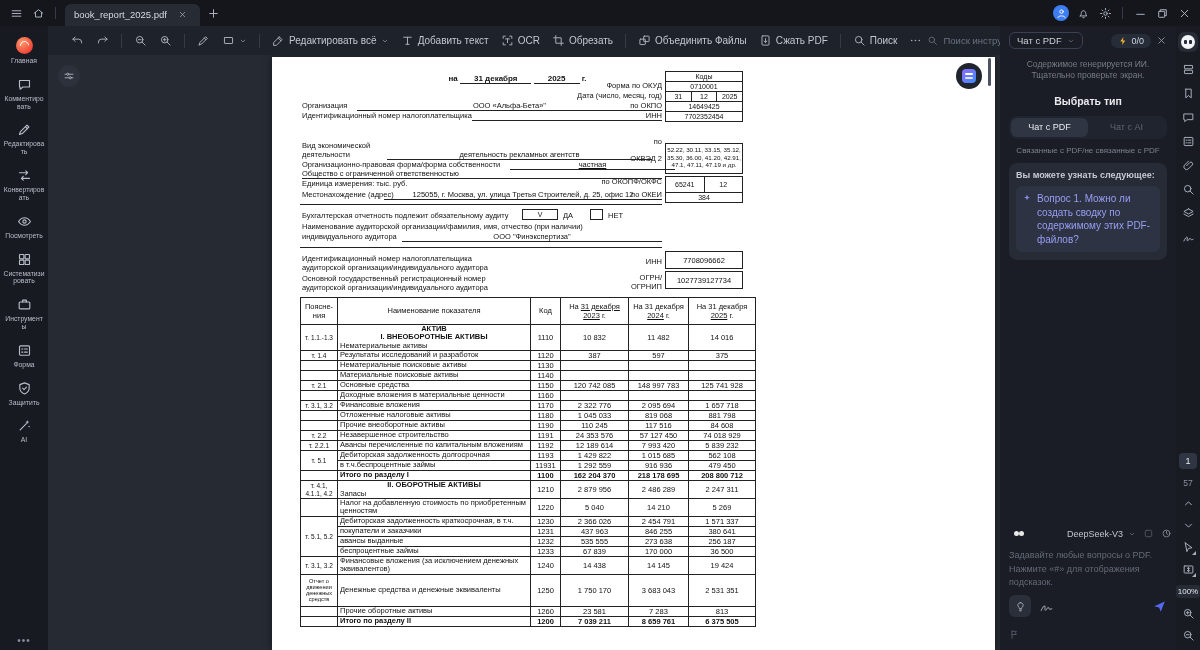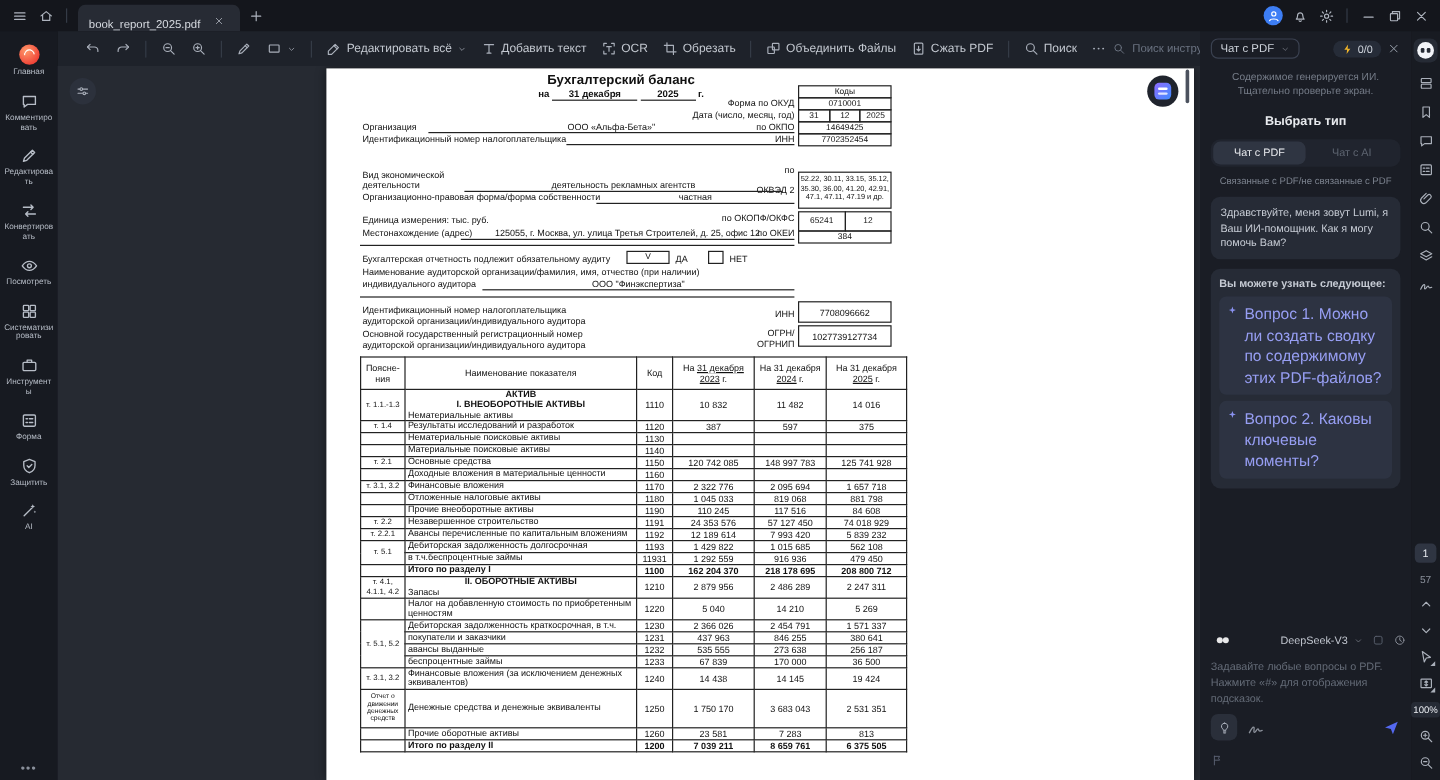--- a/index.html
+++ b/index.html
@@ -7,21 +7,21 @@
     font-family:"Liberation Sans", sans-serif; }
   .app { position:relative; width:1200px; height:650px; }
 
   
   .titlebar { position:absolute; left:0; top:0; width:1200px; height:26px;
     background:#14161c; display:flex; align-items:center; padding:0 8px; gap:6px; }
   .tb-ic { width:16px; height:16px; color:#aeb4be; display:flex; align-items:center; justify-content:center; flex:0 0 auto; }
   .tb-ic svg { width:13px; height:13px; }
   .tsep { width:1px; height:12px; background:#343b46; margin:0 3px; }
   .tab { height:22px; margin-top:3px; background:#272b34; border-radius:6px 6px 0 0;
-    display:flex; align-items:flex-end; gap:8px; padding:0 9px; min-width:128px; }
+    display:flex; align-items:center; gap:8px; padding:0 9px; min-width:128px; }
   .tab-title { font-size:9.5px; color:#d6dae0; white-space:nowrap; }
   .tab .tb-ic svg { width:9px; height:9px; }
   .titlebar-spacer { flex:1; }
   .avatar { width:16px; height:16px; border-radius:50%; background:#3d7ef5; color:#fff;
     display:flex; align-items:center; justify-content:center; }
   .avatar svg { width:11px; height:11px; }
 
   
   .toolbar { position:absolute; left:48px; top:26px; width:952px; height:29px;
     background:#1e222a; display:flex; align-items:center; padding:0 4px 0 18px; }
@@ -130,21 +130,21 @@
     border-radius:6px; line-height:1.25; }
   .tt-half.active { background:#2f3542; color:#e8eaee; }
   .toggle-sub { font-size:8px; color:#7b828e; text-align:center; margin-top:7px; }
   .bubble { background:#262b36; border-radius:8px; padding:7px 8px; font-size:9px;
     color:#c6cbd4; line-height:1.4; margin-top:9px; }
   .sugg-box { background:#262b36; border-radius:8px; padding:7px 7px 8px; margin-top:8px; }
   .sugg-title { font-size:9px; color:#c6cbd4; font-weight:bold; margin-bottom:6px; }
   .sugg { display:flex; gap:5px; background:#2d3342; border-radius:6px; padding:6px 6px;
     margin-top:5px; align-items:flex-start; }
   .sugg .ic { color:#8a92f0; margin-top:1px; }
-  .sugg-t { font-size:13px; color:#979ef3; line-height:1.35; }
+  .sugg-t { font-size:10px; color:#979ef3; line-height:1.35; }
   .chat-spacer { flex:1; }
   .model-row { display:flex; align-items:center; gap:5px; }
   .appic { width:15px; height:15px; border-radius:4px; position:relative; }
   .appic.a1 { background:linear-gradient(135deg,#4b8df5,#2f5fe0); }
   .appic.a2 { background:linear-gradient(135deg,#8a63f5,#4f46e5); }
   .appic::after { content:""; position:absolute; left:5px; top:5px; width:5px; height:5px;
     border-radius:50%; background:#fff; opacity:.9; }
   .model-name { font-size:9px; color:#c0c5ce; white-space:nowrap;margin-left:48px; }
   .model-row .mic { color:#8a8f99; margin-left:2px; }
   .model-row .mic.dim { color:#565d69; }
@@ -521,21 +521,20 @@
         <span class="ic">
           <svg viewBox="0 0 24 24" fill="none" stroke="currentColor" stroke-width="1.8" stroke-linecap="round" stroke-linejoin="round">
             <path d="M4 8.5h16M4 15.5h16"></path>
             <circle cx="9.5" cy="8.5" r="2.2" fill="#2c313c"></circle>
             <circle cx="14.5" cy="15.5" r="2.2" fill="#2c313c"></circle>
           </svg>
         </span>
       </button>
 
     <div class="page">
-      <div class="d-title">Бухгалтерский баланс</div>
       <div class="d-date">
         <span>на</span>
         <span class="u">31 декабря</span>
         <span class="u">2025</span>
         <span>г.</span>
       </div>
 
       <div class="codes">
         <div class="c-row first">Коды</div>
         <div class="c-row">0710001</div>
@@ -564,21 +563,22 @@
       <div class="r-lab" style="top:133px;">по ОКЕИ</div>
 
       <div class="d-lab" style="left:30px;top:44px;">Организация</div>
       <div class="uline" style="left:85px;top:44px;width:305px;">ООО «Альфа-Бета»"</div>
       <div class="d-lab" style="left:30px;top:54px;">Идентификационный номер налогоплательщика</div>
       <div class="uline" style="left:200px;top:54px;width:190px;"></div>
       <div class="d-lab" style="left:30px;top:84px;">Вид экономической</div>
       <div class="d-lab" style="left:30px;top:93px;">деятельности</div>
       <div class="uline" style="left:115px;top:93px;width:265px;">деятельность рекламных агентств</div>
       <div class="d-lab" style="left:30px;top:103px;">Организационно-правовая форма/форма собственности</div>
-      <div class="uline" style="left:225px;top:103px;width:165px;">частная</div>
+      <div class="uline" style="left:238px;top:103px;width:165px;text-decoration:underline;">частная</div>
+      <div class="uline" style="left:30px;top:112px;width:360px;text-align:left;">Общество с ограниченной ответственностью</div>
       <div class="d-lab" style="left:30px;top:122px;">Единица измерения: тыс. руб.</div>
       <div class="d-lab" style="left:30px;top:133px;">Местонахождение (адрес)</div>
       <div class="uline" style="left:112px;top:133px;width:278px;">125055, г. Москва, ул. улица Третья Строителей, д. 25, офис 12</div>
 
       <div class="rule" style="left:28px;top:147px;width:362px;"></div>
 
       <div class="d-lab" style="left:30px;top:154px;">Бухгалтерская отчетность подлежит обязательному аудиту</div>
       <div class="chk" style="left:250px;top:152px;width:36px;height:11px;">V</div>
       <div class="d-lab" style="left:291px;top:154px;">ДА</div>
       <div class="chk" style="left:318px;top:152px;width:13px;height:11px;"></div>
@@ -890,40 +890,31 @@
           </svg>
         </span>
     </div>
     <div class="disclaimer">Содержимое генерируется ИИ. Тщательно проверьте экран.</div>
     <div class="choose-type">Выбрать тип</div>
     <div class="type-toggle">
       <div class="tt-half active">Чат с PDF</div>
       <div class="tt-half">Чат с AI</div>
     </div>
     <div class="toggle-sub">Связанные с PDF/не связанные с PDF</div>
-    <div class="bubble">Здравствуйте, меня зовут Lumi, я Ваш ИИ-помощник. Как я могу помочь Вам?</div>
     <div class="sugg-box">
       <div class="sugg-title">Вы можете узнать следующее:</div>
       <div id="sugg-list">
           <div class="sugg">
             <span class="ic s10">
               <svg viewBox="0 0 24 24" fill="none" stroke="currentColor" stroke-width="1.8" stroke-linecap="round" stroke-linejoin="round">
                 <path d="M12 3.5l1.8 5.2 5.2 1.8-5.2 1.8L12 17.5l-1.8-5.2L5 10.5l5.2-1.8L12 3.5z" fill="currentColor" stroke="none"></path>
               </svg>
             </span>
             <span class="sugg-t">Вопрос 1. Можно ли создать сводку по содержимому этих PDF-файлов?</span>
           </div>
-          <div class="sugg">
-            <span class="ic s10">
-              <svg viewBox="0 0 24 24" fill="none" stroke="currentColor" stroke-width="1.8" stroke-linecap="round" stroke-linejoin="round">
-                <path d="M12 3.5l1.8 5.2 5.2 1.8-5.2 1.8L12 17.5l-1.8-5.2L5 10.5l5.2-1.8L12 3.5z" fill="currentColor" stroke="none"></path>
-              </svg>
-            </span>
-            <span class="sugg-t">Вопрос 2. Каковы ключевые моменты?</span>
-          </div>
         </div>
     </div>
     <div class="chat-spacer"></div>
     <div class="model-row">
       <span class="appic a1"></span>
       <span class="appic a2"></span>
       <span class="model-name">DeepSeek-V3</span>
       <span class="ic chev">
           <svg viewBox="0 0 24 24" fill="none" stroke="currentColor" stroke-width="1.8" stroke-linecap="round" stroke-linejoin="round">
             <path d="M6.5 9.5l5.5 5.5 5.5-5.5"></path>

